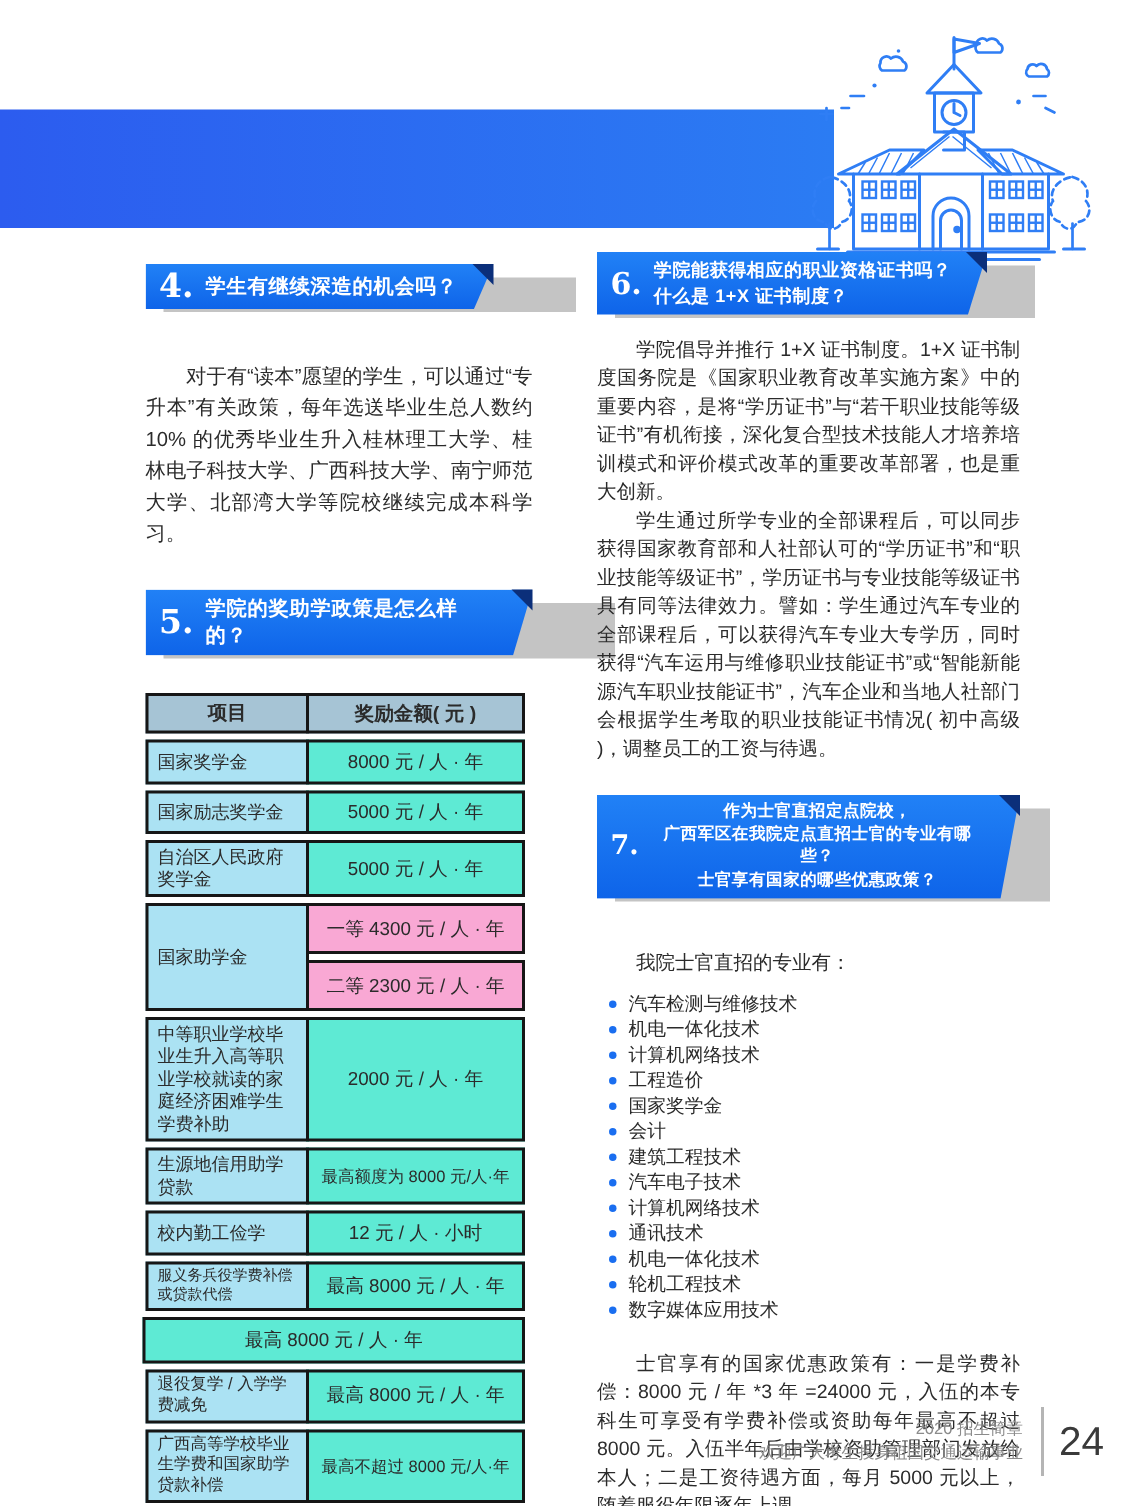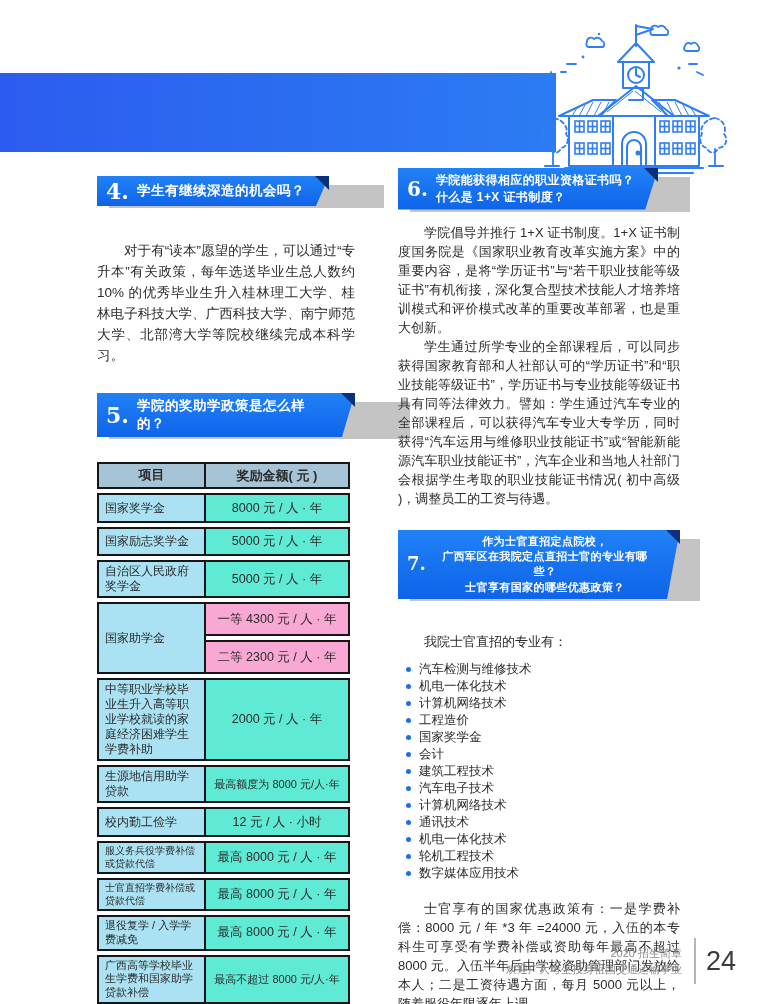--- a/index.html
+++ b/index.html
@@ -236,21 +236,20 @@
       </div>
       <div class="srow">
         <div class="scell c-item h30">校内勤工俭学</div>
         <div class="scell c-amt h30">12 元 / 人 · 小时</div>
       </div>
       <div class="srow">
         <div class="scell c-item h26 fs10">服义务兵役学费补偿或贷款代偿</div>
         <div class="scell c-amt h26">最高 8000 元 / 人 · 年</div>
       </div>
       <div class="srow">
-        <div class="scell c-item h31 fs10">士官直招学费补偿或贷款代偿</div>
         <div class="scell c-amt h31">最高 8000 元 / 人 · 年</div>
       </div>
       <div class="srow">
         <div class="scell c-item h25 fs11">退役复学 / 入学学费减免</div>
         <div class="scell c-amt h25">最高 8000 元 / 人 · 年</div>
       </div>
       <div class="srow">
         <div class="scell c-item h30 fs11">广西高等学校毕业生学费和国家助学贷款补偿</div>
         <div class="scell c-amt h30 fs11">最高不超过 8000 元/人·年</div>
       </div>

